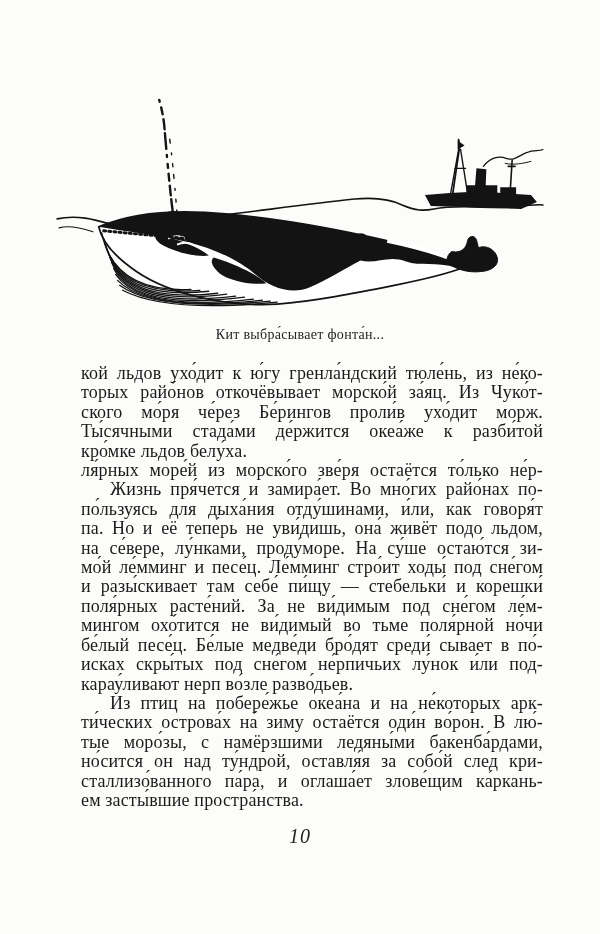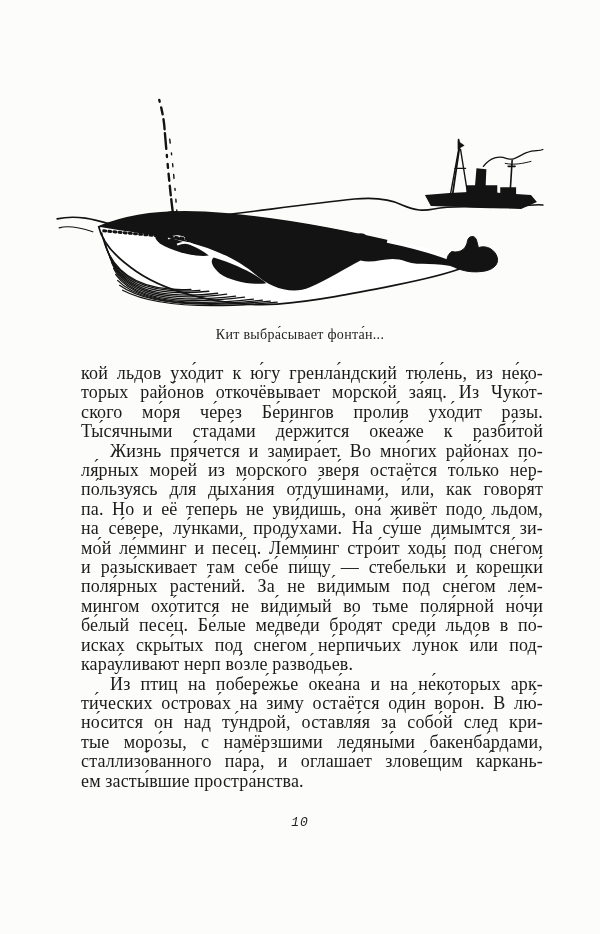--- a/index.html
+++ b/index.html
@@ -37,27 +37,26 @@
   .line {
     line-height: 19.4px;
     text-align: justify;
     text-align-last: justify;
     white-space: normal;
     margin-left: 24px;
   }
   .line.last { text-align-last: left; }
   .line.ind  { text-indent: 29px; }
   .page-number {
-    margin-top: 24px;
+    margin-top: 15px;
     text-align: center;
     font-style: italic;
-    font-size: 13px;
+    font-size: 20px;
     letter-spacing: 1px;
     color: #222;
-    font-family: Liberation Mono, monospace;
   }
   .ink { stroke: #131313; fill: none; stroke-linecap: round; }
 </style>
 </head>
 <body>
 
 <div class="page">
 
   <figure class="illustration">
     <svg viewBox="0 0 490 230" xmlns="http://www.w3.org/2000/svg" aria-hidden="true">
@@ -120,42 +119,43 @@
         <ellipse cx="117" cy="122" rx="7" ry="3" fill="#131313"></ellipse>
       </g>
     </svg>
     <figcaption class="caption">Кит выбра́сывает фонта́н...</figcaption>
   </figure>
 
   <div class="text-block">
     <div class="para">
       <div class="line">кой льдов ухо́дит к ю́гу гренла́ндский тюле́нь, из не́ко-</div>
       <div class="line">торых райо́нов откочёвывает морско́й за́яц. Из Чуко́т-</div>
-      <div class="line">ского мо́ря че́рез Бе́рингов проли́в ухо́дит разы.</div>
+      <div class="line">ского мо́ря че́рез Бе́рингов проли́в ухо́дит морж.</div>
       <div class="line">Ты́сячными стада́ми де́ржится океа́же к разби́той</div>
+      <div class="line last">кро́мке льдов белу́ха.</div>
     </div>
     <div class="para">
+      <div class="line">ля́рных море́й из морско́го зве́ря остаётся то́лько не́р-</div>
       <div class="line ind">Жизнь пря́чется и замира́ет. Во мно́гих райо́нах по-</div>
-      <div class="line">ля́рных море́й из морско́го зве́ря остаётся то́лько не́р-</div>
       <div class="line">по́льзуясь для дыха́ния отду́шинами, и́ли, как говоря́т</div>
       <div class="line">па. Но и её тепе́рь не уви́дишь, она́ живёт подо льдом,</div>
-      <div class="line">на се́вере, лу́нками, проду́хами. На су́ше димым́тся зи-</div>
+      <div class="line">на се́вере, лу́нками, проду́море. На су́ше остаю́тся зи-</div>
       <div class="line">мо́й ле́мминг и песе́ц. Ле́мминг стро́ит ходы́ под сне́гом</div>
       <div class="line">и разы́скивает там себе́ пи́щу — стебельки́ и корешки́</div>
       <div class="line">поля́рных расте́ний. За не ви́димым под сне́гом ле́м-</div>
       <div class="line">мингом охо́тится не ви́димый во тьме поля́рной но́чи</div>
-      <div class="line">бе́лый песе́ц. Бе́лые медве́ди бро́дят среди́ льдов в по́-</div>
+      <div class="line">бе́лый песе́ц. Бе́лые медве́ди бро́дят среди́ сывает в по́-</div>
       <div class="line">исках скры́тых под сне́гом не́рпичьих лу́нок и́ли под-</div>
       <div class="line last">карау́ливают нерп во́зле разво́дьев.</div>
     </div>
     <div class="para">
       <div class="line ind">Из птиц на побере́жье океа́на и на не́которых арк-</div>
       <div class="line">ти́ческих острова́х на́ зиму остаётся оди́н во́рон. В лю́-</div>
+      <div class="line">тые моро́зы, с намёрзшими ледяны́ми бакенба́рдами,</div>
       <div class="line">но́сится он над ту́ндрой, оставля́я за собо́й след кри-</div>
-      <div class="line">тые моро́зы, с намёрзшими ледяны́ми бакенба́рдами,</div>
       <div class="line">сталлизо́ванного па́ра, и оглаша́ет злове́щим ка́ркань-</div>
       <div class="line last">ем засты́вшие простра́нства.</div>
     </div>
   </div>
 
   <div class="page-number">10</div>
 
 </div>
 
 </body></html>

